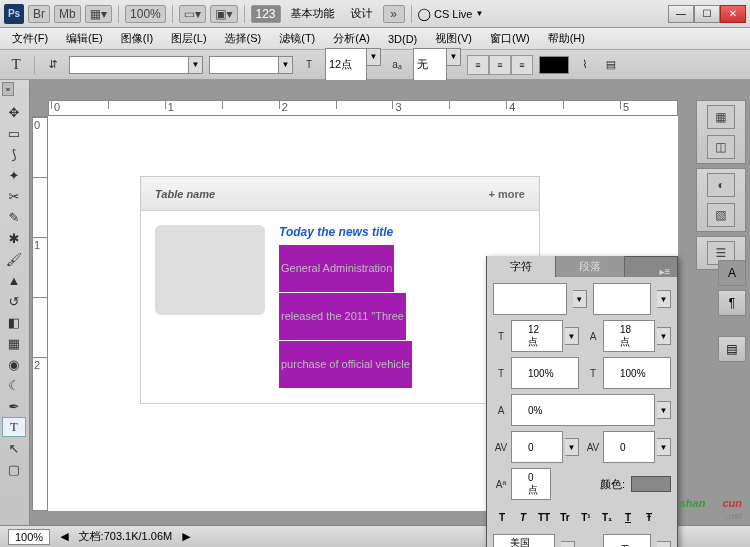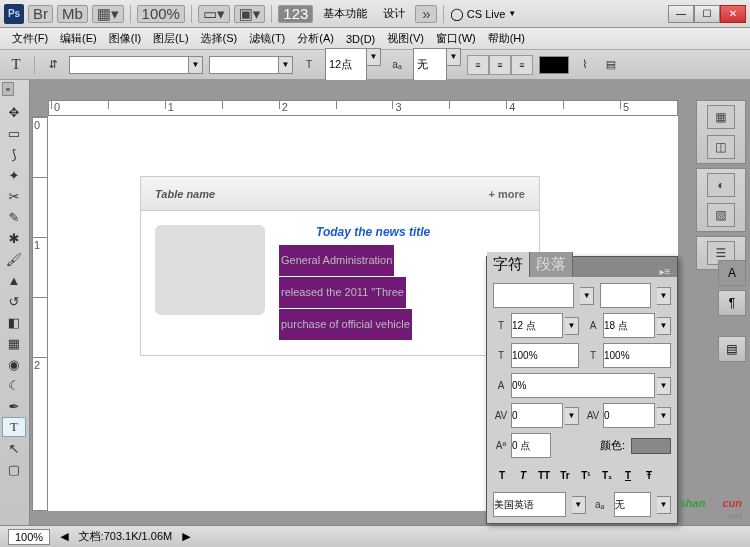--- a/index.html
+++ b/index.html
@@ -1,25 +1,25 @@
 <!DOCTYPE html>
 <html><head>
 <meta charset="utf-8">
 <style>
 *{box-sizing:border-box;margin:0;padding:0;font-family:"Microsoft YaHei",Tahoma,sans-serif;font-size:11px;}
 body{width:750px;height:547px;background:#fff;overflow:hidden;position:relative;}
 .titlebar{height:28px;background:linear-gradient(#e8e8e8,#d8d8d8);display:flex;align-items:center;padding:0 4px;gap:4px;border-bottom:1px solid #999;}
 .ps-icon{width:20px;height:20px;background:#1a3866;color:#b8d4ff;display:flex;align-items:center;justify-content:center;font-weight:bold;font-size:10px;border-radius:2px;}
-.tb-btn{height:18px;min-width:22px;padding:0 4px;background:#ccc;border:1px solid #999;border-radius:2px;display:flex;align-items:center;justify-content:center;font-size:15px;color:#444;}
+.tb-btn{height:18px;min-width:22px;padding:0 4px;background:#ccc;border:1px solid #999;border-radius:2px;display:flex;align-items:center;justify-content:center;font-size:12px;color:#444;}
 .tb-sep{width:1px;height:18px;background:#aaa;margin:0 2px;}
 .tb-123{background:#888;color:#fff;}
 .winbtns{margin-left:auto;display:flex;gap:0;}
 .winbtn{width:26px;height:18px;border:1px solid #888;background:linear-gradient(#eee,#ccc);display:flex;align-items:center;justify-content:center;font-size:10px;}
 .winbtn.close{background:linear-gradient(#e66,#c33);color:#fff;border-color:#a22;}
-.menubar{height:22px;background:linear-gradient(#eee,#dedede);display:flex;align-items:center;padding:0 6px;gap:0;border-bottom:1px solid #aaa;}
+.menubar{height:22px;background:linear-gradient(#eee,#dedede);display:flex;align-items:center;padding:0 6px;gap:6px;border-bottom:1px solid #aaa;}
 .menu-item{padding:2px 6px;cursor:default;}
 .optbar{height:30px;background:linear-gradient(#d8d8d8,#c8c8c8);display:flex;align-items:center;padding:0 6px;gap:6px;border-bottom:1px solid #999;}
 .opt-swatch{width:54px;height:18px;background:#fff;border:1px solid #888;display:inline-block;}
 .opt-dd{width:14px;height:18px;background:#ddd;border:1px solid #888;border-left:none;display:flex;align-items:center;justify-content:center;font-size:8px;}
 .opt-input{height:34px;border:1px solid #888;background:#fff;padding:0 3px;display:flex;align-items:center;}
 .opt-icon{width:20px;height:20px;display:flex;align-items:center;justify-content:center;border:1px solid transparent;color:#333;}
 .opt-align{display:flex;gap:0;}
 .opt-align .ab{width:22px;height:20px;border:1px solid #999;background:#ddd;display:flex;align-items:center;justify-content:center;font-size:9px;}
 .workspace{position:absolute;top:80px;left:0;right:0;bottom:22px;background:#989898;display:flex;}
 .toolbox{width:30px;background:linear-gradient(#d4d4d4,#c4c4c4);border-right:1px solid #888;padding:22px 2px 2px;display:flex;flex-direction:column;gap:1px;position:relative;}
@@ -32,36 +32,36 @@
 .ruler-h span{display:inline-block;width:60px;border-left:1px solid #888;padding-left:2px;height:8px;}
 .ruler-v{position:absolute;top:36px;left:2px;width:16px;bottom:14px;background:#fff;border:1px solid #888;font-size:8px;color:#555;}
 .ruler-v span{display:block;height:60px;border-top:1px solid #888;padding:1px;}
 .canvas{position:absolute;top:36px;left:18px;right:14px;bottom:14px;background:#fff;overflow:hidden;}
 .card{position:absolute;top:60px;left:92px;width:400px;border:1px solid #ccc;}
 .card-h{height:34px;background:linear-gradient(#f5f5f5,#e5e5e5);border-bottom:1px solid #ccc;display:flex;align-items:center;padding:0 14px;font-weight:bold;font-style:italic;color:#555;}
 .card-h .more{margin-left:auto;font-size:11px;font-weight:bold;font-style:normal;color:#666;}
 .card-b{padding:14px;display:flex;gap:14px;min-height:140px;}
 .thumb{width:110px;height:90px;background:#ddd;border-radius:6px;}
 .news{flex:1;}
-.news-t{color:#1a5bcc;font-weight:bold;font-style:italic;font-size:12px;margin-bottom:6px;margin-left:37px;}
+.news-t{color:#1a5bcc;font-weight:bold;font-style:italic;font-size:12px;margin-bottom:6px;}
 .news-p{font-size:10px;line-height:15px;}
-.news-p span{background:#701a75;color:#bbb;padding:8px 2px;display:inline-block;margin-bottom:1px;}
+.news-p span{background:#a21caf;color:#bbb;padding:16px 2px;display:inline-block;margin-bottom:1px;}
 .panels{width:58px;background:#989898;display:flex;flex-direction:column;gap:4px;padding:20px 4px;position:relative;}
 .panel-grp{background:linear-gradient(#d4d4d4,#c4c4c4);border:1px solid #888;padding:4px;display:flex;flex-direction:column;gap:6px;align-items:center;}
 .picon{width:28px;height:24px;border:1px solid #888;background:#ccc;display:flex;align-items:center;justify-content:center;font-size:12px;color:#444;}
 .char-panel{position:absolute;top:256px;left:486px;width:192px;background:#d0d0d0;border:1px solid #555;box-shadow:2px 2px 6px rgba(0,0,0,.4);z-index:10;}
 .cp-tabs{height:20px;background:#888;display:flex;align-items:flex-end;}
-.cp-tab{padding:3px 6px;background:#d0d0d0;font-size:15px;border-right:1px solid #666;}
+.cp-tab{padding:3px 23px;background:#d0d0d0;font-size:11px;border-right:1px solid #666;}
 .cp-tab.inact{background:#999;color:#ddd;}
 .cp-menu{margin-left:auto;width:24px;color:#ddd;text-align:center;font-size:10px;}
 .cp-body{padding:6px;display:flex;flex-direction:column;gap:5px;}
 .cp-row{display:flex;gap:6px;align-items:center;}
 .cp-field{display:flex;align-items:center;gap:2px;flex:1;}
 .cp-lbl{width:16px;height:16px;display:flex;align-items:center;justify-content:center;font-size:10px;color:#333;}
-.cp-in{flex:1;height:25px;background:#fff;border:1px solid #888;padding:0 0;display:flex;align-items:center;font-size:10px;}
+.cp-in{flex:1;height:32px;background:#fff;border:1px solid #888;padding:0 16px;display:flex;align-items:center;font-size:10px;}
 .cp-dd{width:14px;height:18px;background:#ddd;border:1px solid #888;border-left:none;font-size:8px;display:flex;align-items:center;justify-content:center;}
 .cp-styles{display:flex;gap:3px;padding:4px 0;}
 .cp-sty{width:18px;height:16px;display:flex;align-items:center;justify-content:center;font-size:10px;font-weight:bold;}
 .color-sw{width:40px;height:16px;background:#888;border:1px solid #555;}
 .statusbar{position:absolute;bottom:0;left:0;right:0;height:22px;background:linear-gradient(#e0e0e0,#c8c8c8);border-top:1px solid #888;display:flex;align-items:center;padding:0 8px;gap:10px;font-size:11px;}
 .sb-in{background:#fff;border:1px solid #888;padding:1px 6px;}
 .wm{position:absolute;right:8px;bottom:26px;font-size:16px;font-weight:bold;font-style:italic;z-index:20;}
 .wm .g{color:#3a9b3a;}
 .wm .r{color:#c33;padding-left:17px;}
 .wm .s{font-size:9px;color:#888;display:block;text-align:right;}

